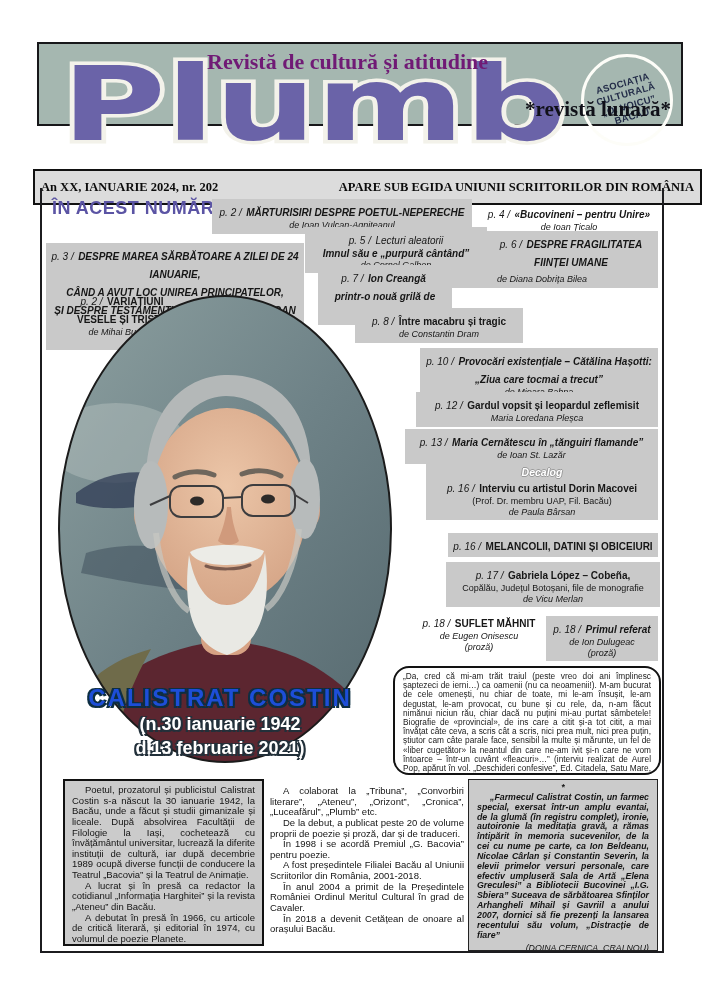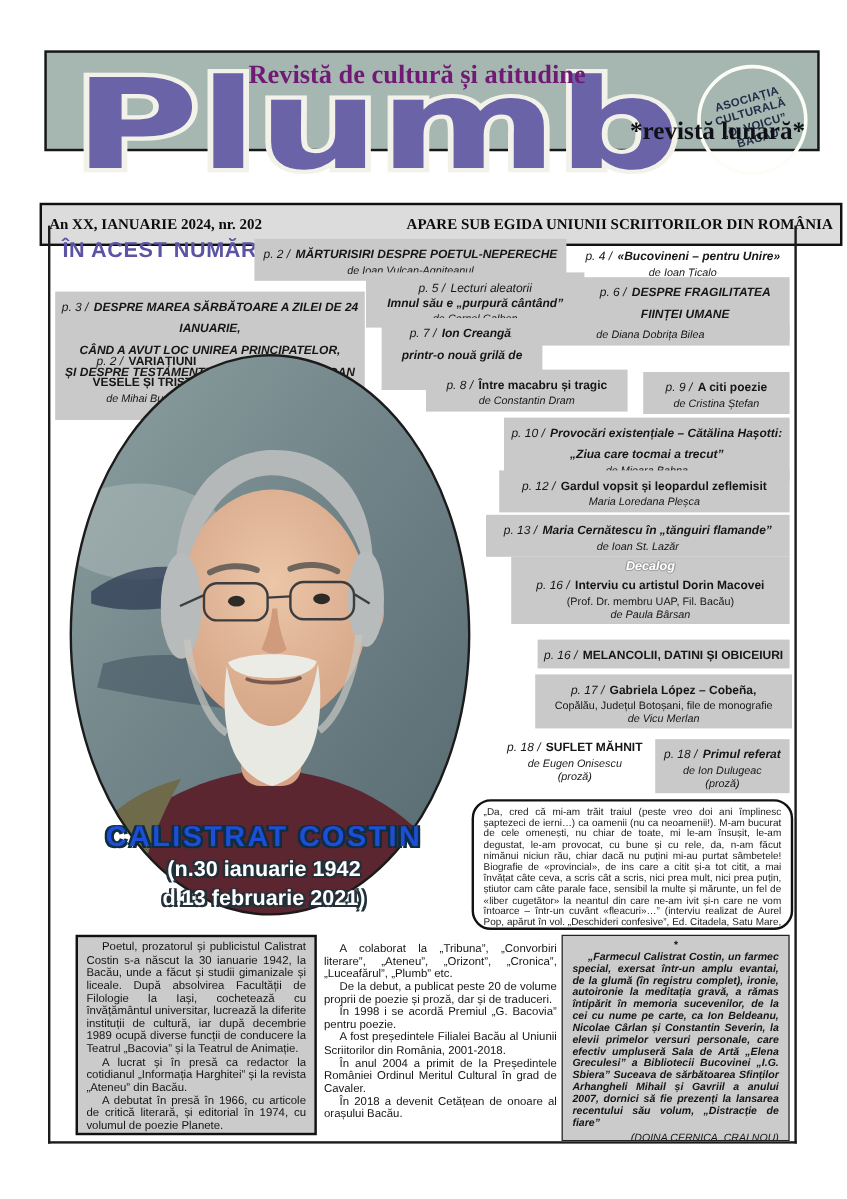--- a/index.html
+++ b/index.html
@@ -143,24 +143,20 @@
 
   <div class="toc-box" style="left:426px;top:271px;width:232px;">
     <div class="author">de Diana Dobrița Bilea</div>
   </div>
 
   <div class="toc-box" style="left:355px;top:308px;width:168px;">
     <div><span class="pg">p. 8 /</span> <span class="title up">Între macabru și tragic</span></div>
     <div class="author">de Constantin Dram</div>
   </div>
 
-  <div class="toc-box" style="left:536px;top:310px;width:122px;">
-    <div><span class="pg">p. 9 /</span> <span class="title up">A citi poezie</span></div>
-    <div class="author">de Cristina Ștefan</div>
-  </div>
 
   <div class="toc-box" style="left:420px;top:348px;width:238px;">
     <div><span class="pg">p. 10 /</span> <span class="title">Provocări existențiale – Cătălina Hașotti:
 „Ziua care tocmai a trecut”</span></div>
     <div class="author">de Mioara Bahna</div>
   </div>
 
   <div class="toc-box" style="left:416px;top:392px;width:242px;">
     <div><span class="pg">p. 12 /</span> <span class="title up">Gardul vopsit și leopardul zeflemisit</span></div>
     <div class="author">Maria Loredana Pleșca</div>

